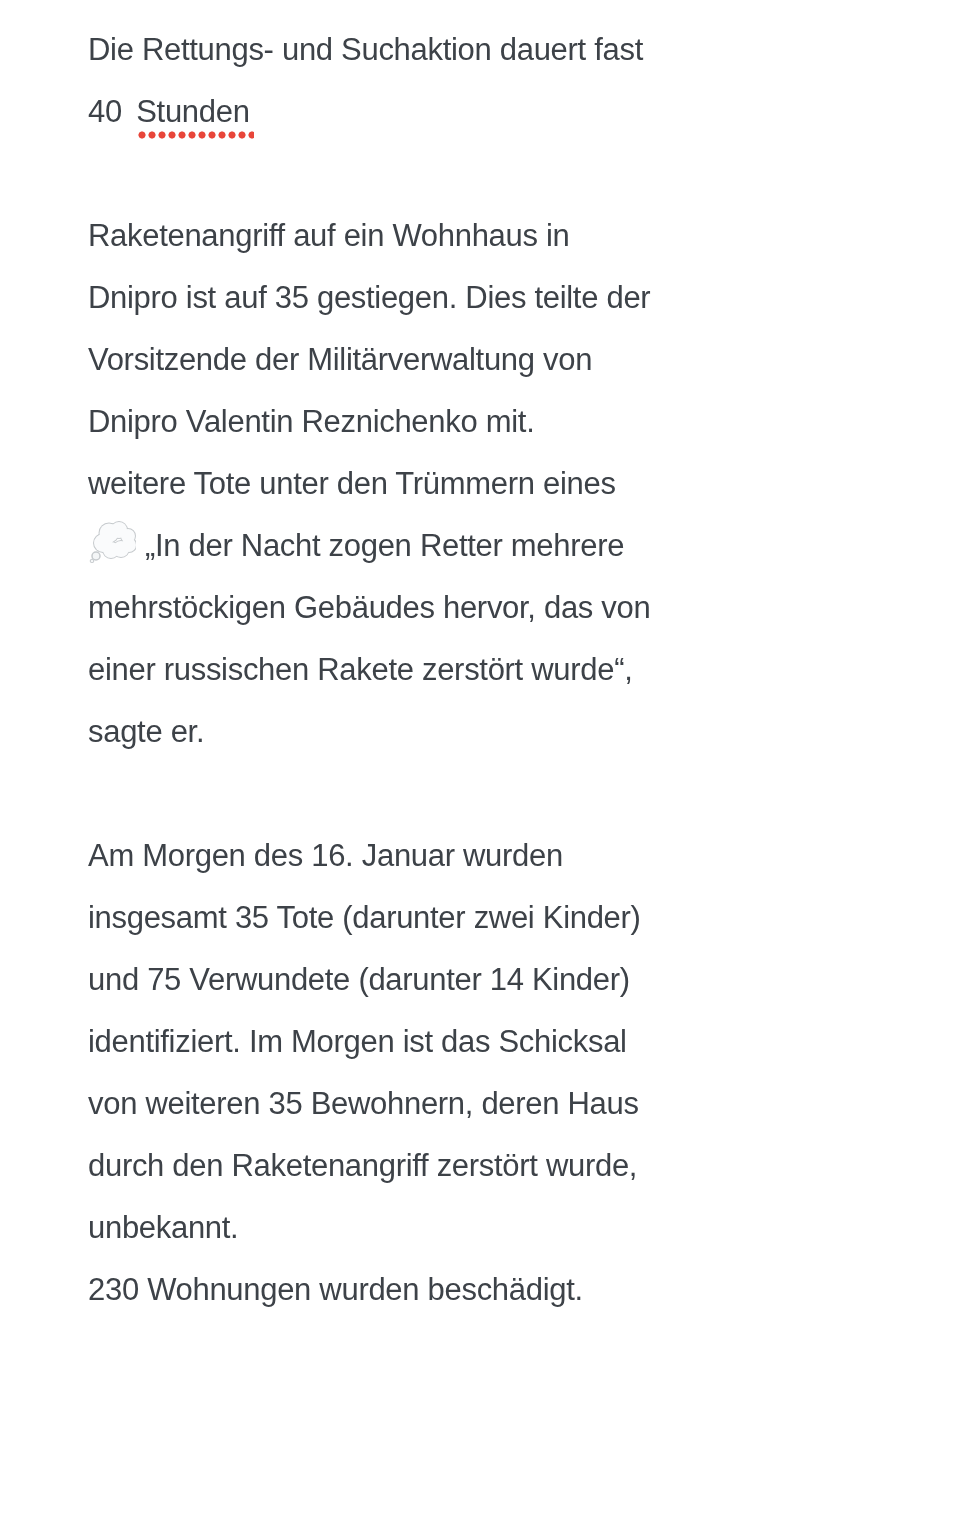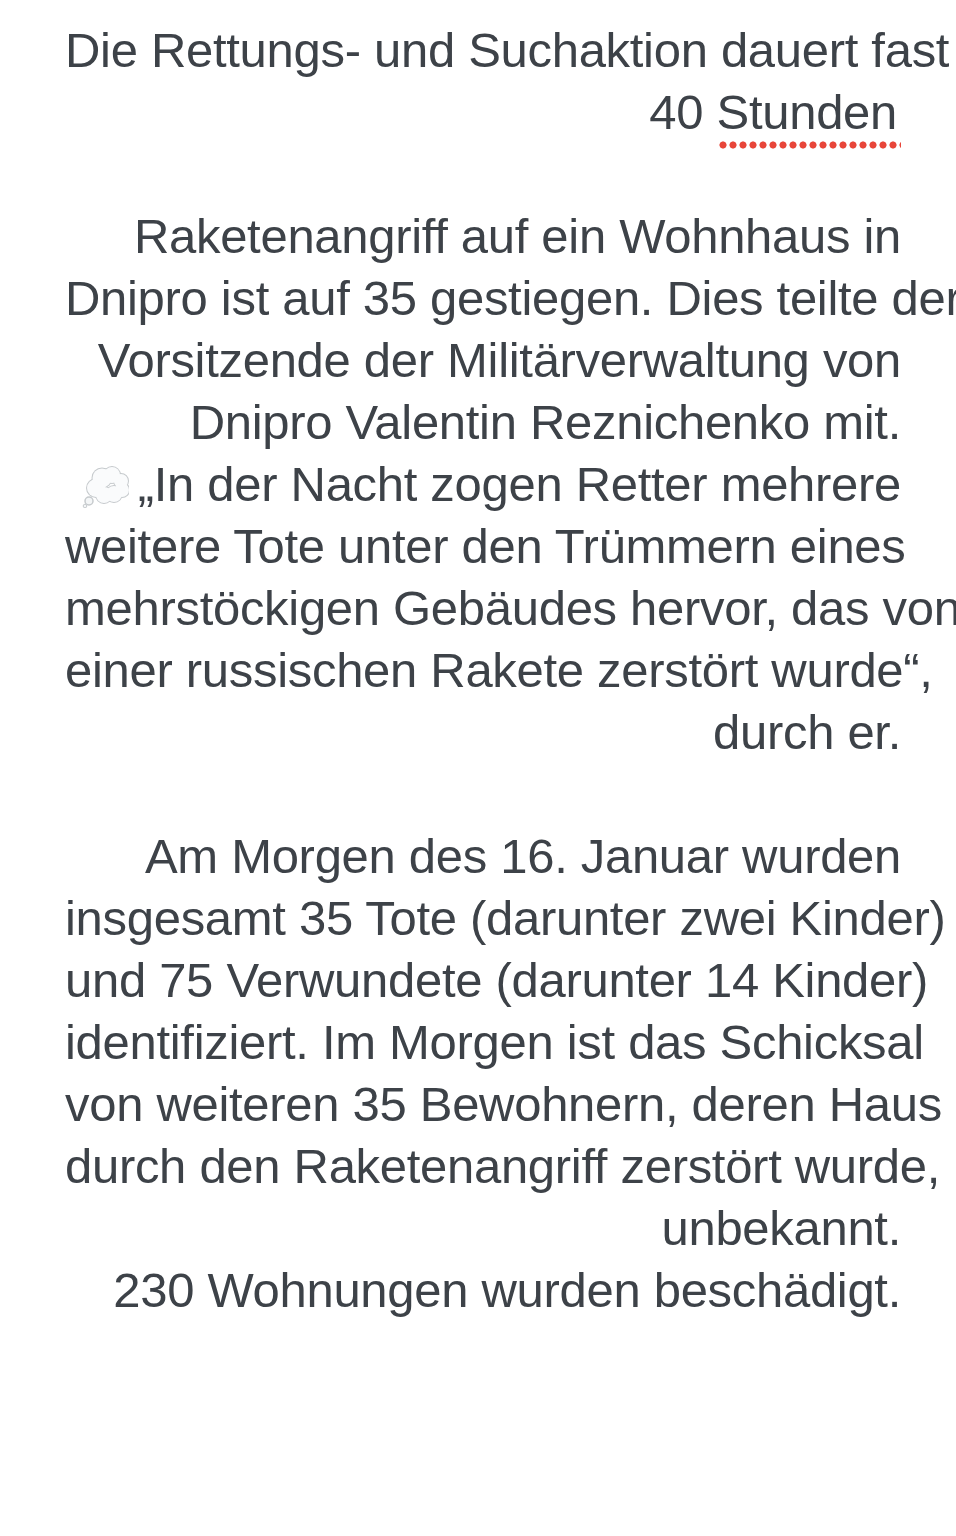--- a/index.html
+++ b/index.html
@@ -8,39 +8,39 @@
     --bg-color:#ffffff;
   }
   html,body{margin:0;padding:0;}
   body{
     width:956px;height:1536px;
     background:var(--bg-color);
     font-family:"Liberation Sans",sans-serif;
     overflow:hidden;
   }
   .page{
-    padding:19px 55px 0 65px;
-    font-size:49px;
+    padding:19px 55px 0 88px;
+    font-size:31px;
     line-height:62px;
     letter-spacing:-0.3px;
     color:var(--text-color);
-    text-align:right;
   }
   .line{
     height:62px;
     white-space:nowrap;
   }
   .block-gap{height:62px;}
   .misspelled{
     padding-bottom:10px;
     padding-right:4px;
     background-image:radial-gradient(circle at 5px 4px, var(--underline-color) 3.2px, rgba(0,0,0,0) 3.9px);
     background-size:10px 8px;
     background-repeat:repeat-x;
     background-position:1px 100%;
+    margin-left:6px;
   }
   .emoji{
     display:inline-block;
     margin-right:9px;
   }
   .emoji svg{
     vertical-align:-7px;
   }
 </style>
 </head>
@@ -54,20 +54,22 @@
   </div>
 
   <div class="block-gap"></div>
 
   <div>
     <div class="line">Raketenangriff auf ein Wohnhaus in</div>
     <div class="line">Dnipro ist auf 35 gestiegen. Dies teilte der</div>
     <div class="line">Vorsitzende der Militärverwaltung von</div>
     <div class="line">Dnipro Valentin Reznichenko mit.</div>
 
+    <div class="line">weitere Tote unter den Trümmern eines</div>
+
     <div class="line"><span class="emoji"><svg width="48" height="44" viewBox="0 0 48 44">
         <g stroke="#c6cacd" stroke-width="2" fill="#f2f4f6">
           <circle cx="15" cy="24" r="9"></circle>
           <circle cx="21" cy="14" r="9.5"></circle>
           <circle cx="31" cy="11" r="8"></circle>
           <circle cx="40" cy="17" r="7"></circle>
           <circle cx="41" cy="26" r="7"></circle>
           <circle cx="33" cy="30" r="8"></circle>
           <circle cx="23" cy="31" r="8"></circle>
         </g>
@@ -76,25 +78,23 @@
           <circle cx="21" cy="14" r="9.5"></circle>
           <circle cx="31" cy="11" r="8"></circle>
           <circle cx="40" cy="17" r="7"></circle>
           <circle cx="41" cy="26" r="7"></circle>
           <circle cx="33" cy="30" r="8"></circle>
           <circle cx="23" cy="31" r="8"></circle>
         </g>
         <circle cx="8" cy="37" r="4" fill="#f4f6f7" stroke="#c6cacd" stroke-width="1.5"></circle>
         <circle cx="4" cy="42" r="1.8" fill="#f4f6f7" stroke="#c6cacd" stroke-width="1"></circle>
       </svg></span><span>„In der Nacht zogen Retter mehrere</span></div>
-
-    <div class="line">weitere Tote unter den Trümmern eines</div>
     <div class="line">mehrstöckigen Gebäudes hervor, das von</div>
     <div class="line">einer russischen Rakete zerstört wurde“,</div>
-    <div class="line">durch er.</div>
+    <div class="line">sagte er.</div>
   </div>
 
   <div class="block-gap"></div>
 
   <div>
     <div class="line">Am Morgen des 16. Januar wurden</div>
     <div class="line">insgesamt 35 Tote (darunter zwei Kinder)</div>
     <div class="line">und 75 Verwundete (darunter 14 Kinder)</div>
     <div class="line">identifiziert. Im Morgen ist das Schicksal</div>
     <div class="line">von weiteren 35 Bewohnern, deren Haus</div>

